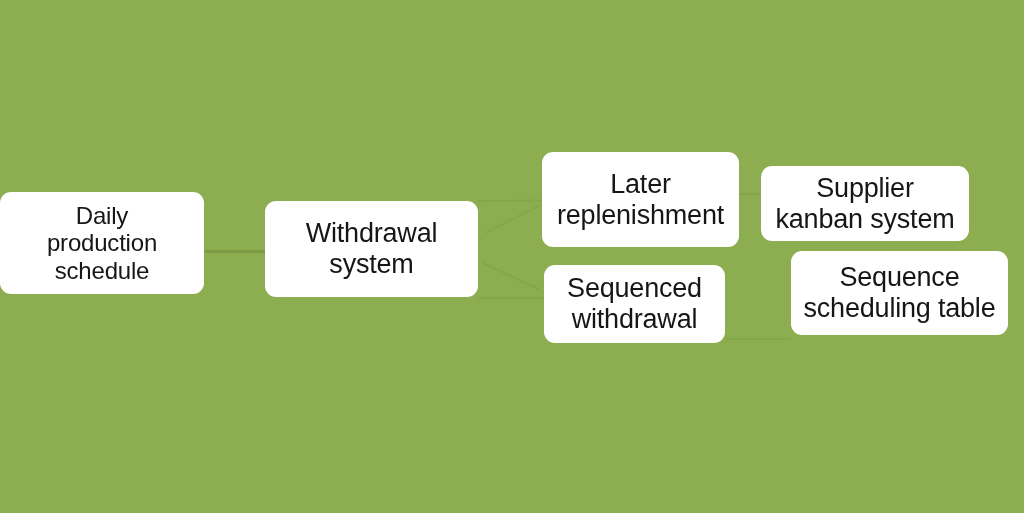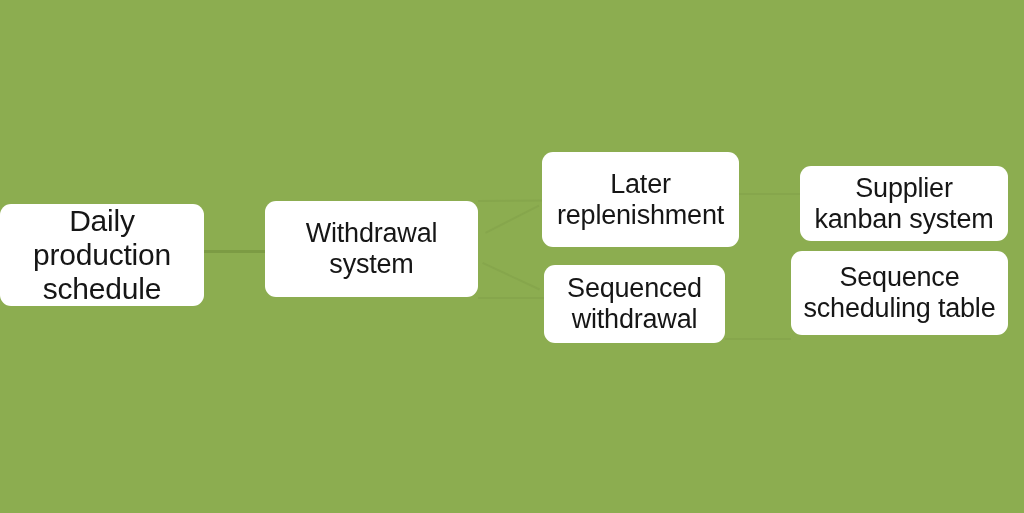--- a/index.html
+++ b/index.html
@@ -42,24 +42,24 @@
     letter-spacing: -0.2px;
   }
   .node .label {
     display: block;
     white-space: pre-line;
   }
 
   
   #node-daily {
     left: 0px;
-    top: 204px;
+    top: 192px;
     width: 204px;
     height: 102px;
-    font-size: 30px;
+    font-size: 24px;
     border-top-left-radius: 11px;
     border-bottom-left-radius: 11px;
   }
   #node-withdrawal {
     left: 265px;
     top: 201px;
     width: 213px;
     height: 96px;
     font-size: 27px;
   }
@@ -71,21 +71,21 @@
     font-size: 27px;
   }
   #node-sequenced {
     left: 544px;
     top: 265px;
     width: 181px;
     height: 78px;
     font-size: 27px;
   }
   #node-supplier {
-    left: 800px;
+    left: 761px;
     top: 166px;
     width: 208px;
     height: 75px;
     font-size: 27px;
   }
   #node-seqtable {
     left: 791px;
     top: 251px;
     width: 217px;
     height: 84px;

